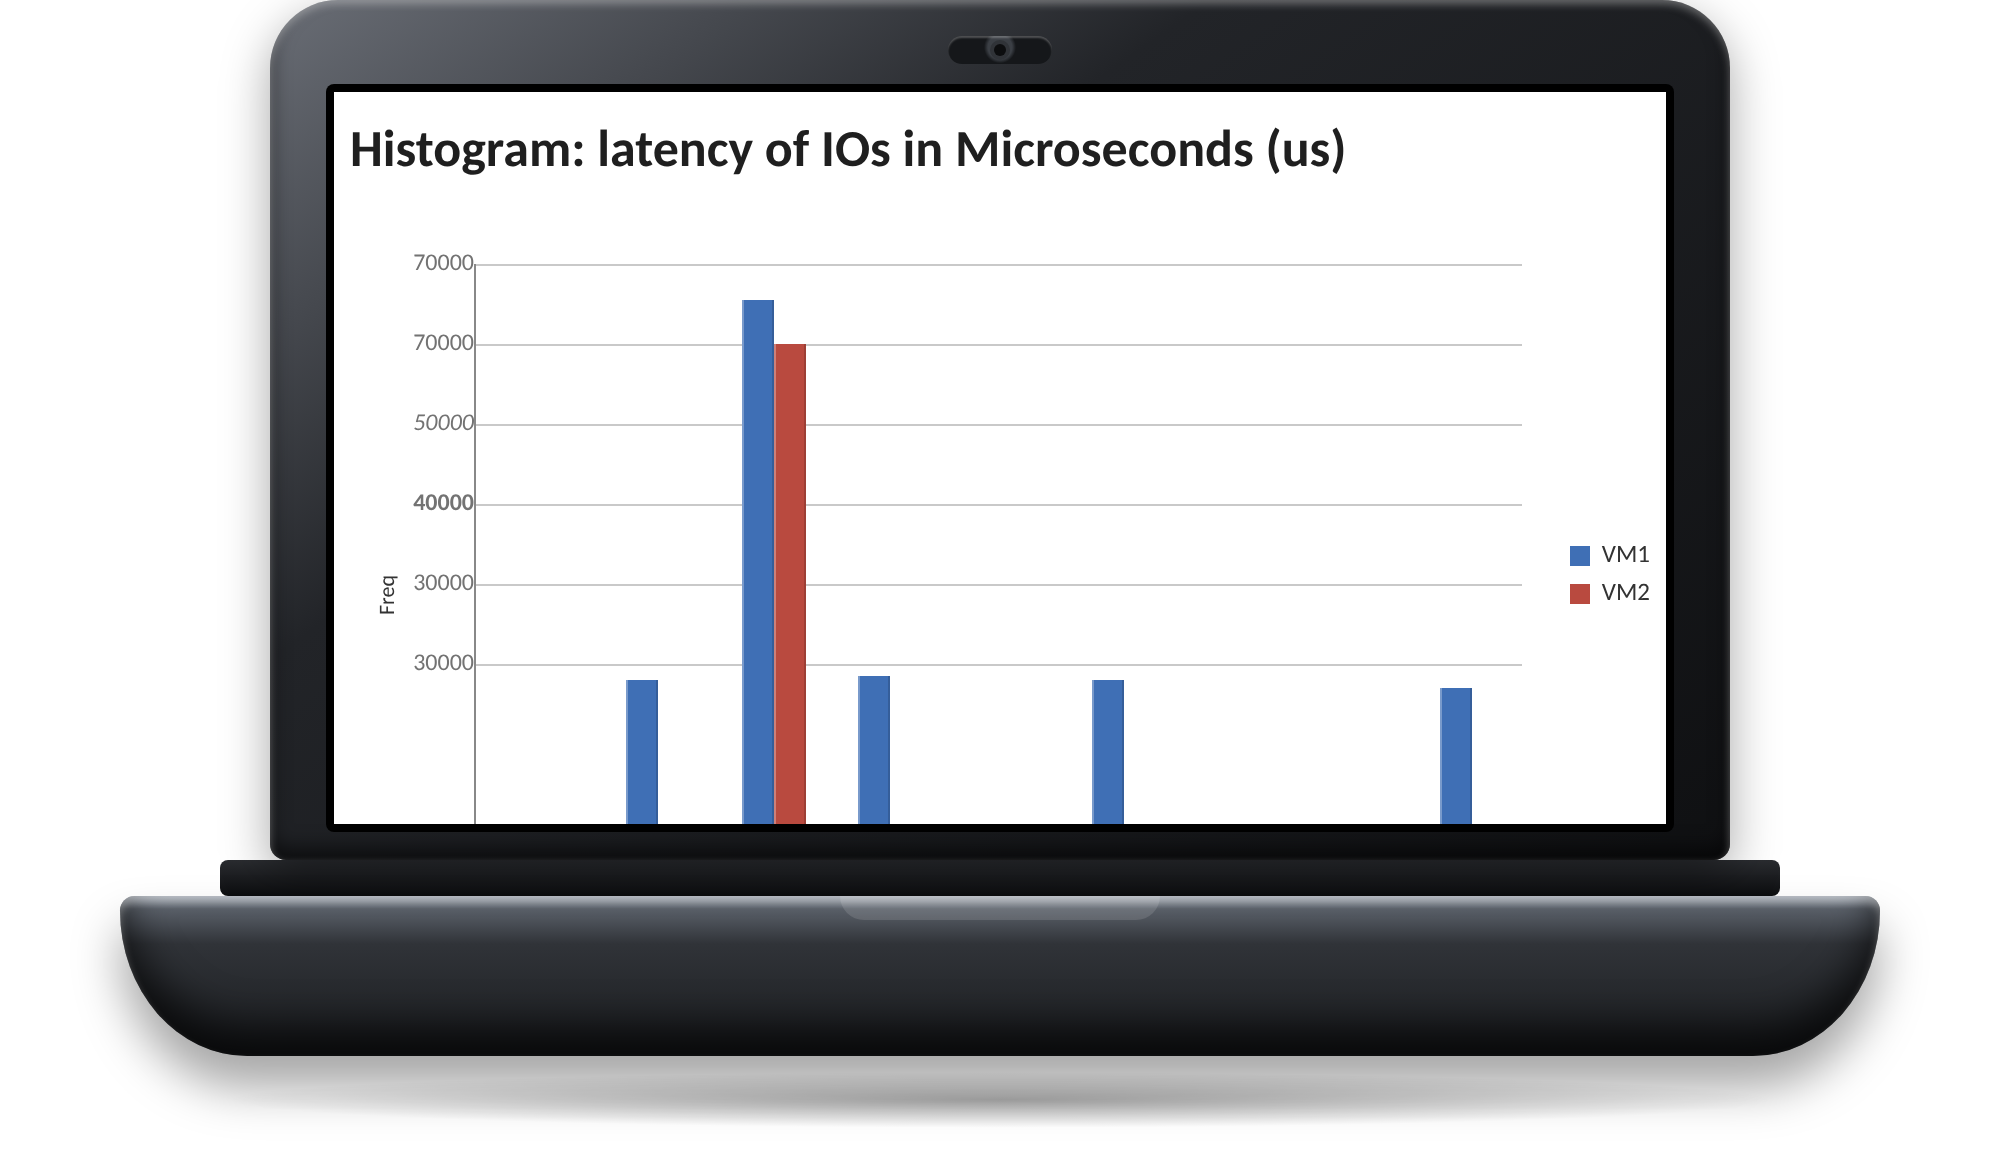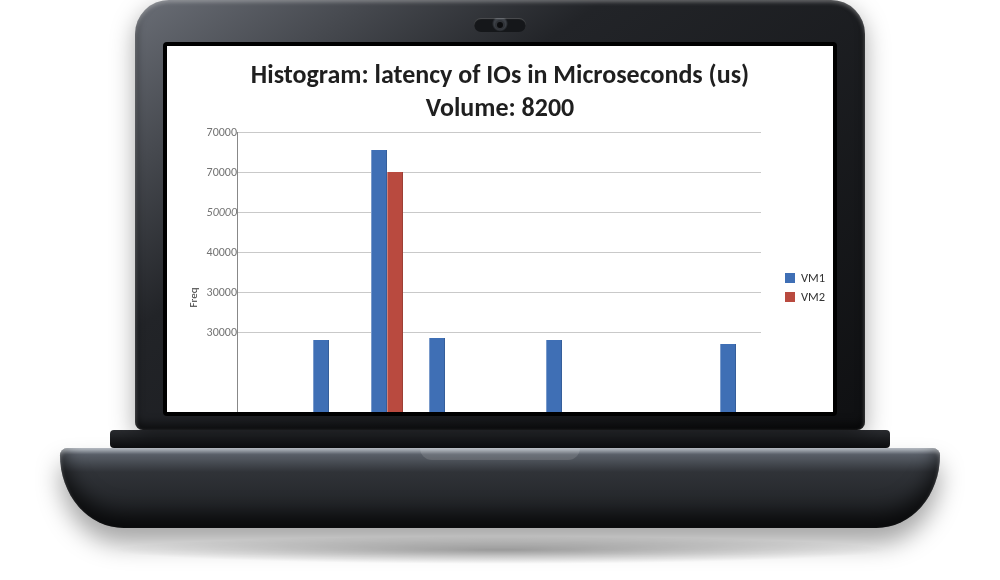--- a/index.html
+++ b/index.html
@@ -93,21 +93,20 @@
   }
   .shadow {
     width: 780px;
     height: 28px;
     margin: 8px auto 0;
     background: radial-gradient(ellipse at center, rgba(0,0,0,0.32) 0%, rgba(0,0,0,0) 70%);
   }
 
   
   .chart-title {
-    text-align: center;
     font-weight: 700;
     color: #1f1f1f;
     line-height: 1.25;
     font-size: 26px;
     padding: 12px 8px 6px;
   }
   .chart-area {
     position: absolute;
     left: 8px; right: 8px; top: 86px; bottom: 0;
   }
@@ -180,32 +179,31 @@
 <body>
 
 <div class="laptop-wrap">
   <div class="lid">
     <div class="webcam"></div>
     <div class="screen-bezel">
       <div class="screen">
 
         <div class="chart-title">
           <span>Histogram: latency of IOs in Microseconds (us)</span><br>
-          <span>Volume: 8200</span>
         </div>
 
         <div class="chart-area">
           <div class="ylab">Freq</div>
           <div id="yaxis-host">
               <div class="grid" style="top: 200px;"></div>
               <div class="ytick" style="top: 200px;">30000</div>
               <div class="grid" style="top: 160px;"></div>
               <div class="ytick" style="top: 160px;">30000</div>
               <div class="grid" style="top: 120px;"></div>
-              <div class="ytick" style="top: 120px;">40000</div>
+              <div class="ytick" style="top: 120px; font-weight: bold;">40000</div>
               <div class="grid" style="top: 80px;"></div>
               <div class="ytick" style="top: 80px; font-style: italic;">50000</div>
               <div class="grid" style="top: 40px;"></div>
               <div class="ytick" style="top: 40px;">70000</div>
               <div class="grid" style="top: 0px;"></div>
               <div class="ytick" style="top: 0px;">70000</div>
             </div>
           <div class="yaxis-line"></div>
           <div class="bars" id="bars">
               <div class="bar vm1" style="left: 75.6889px; height: 72px;"></div>

